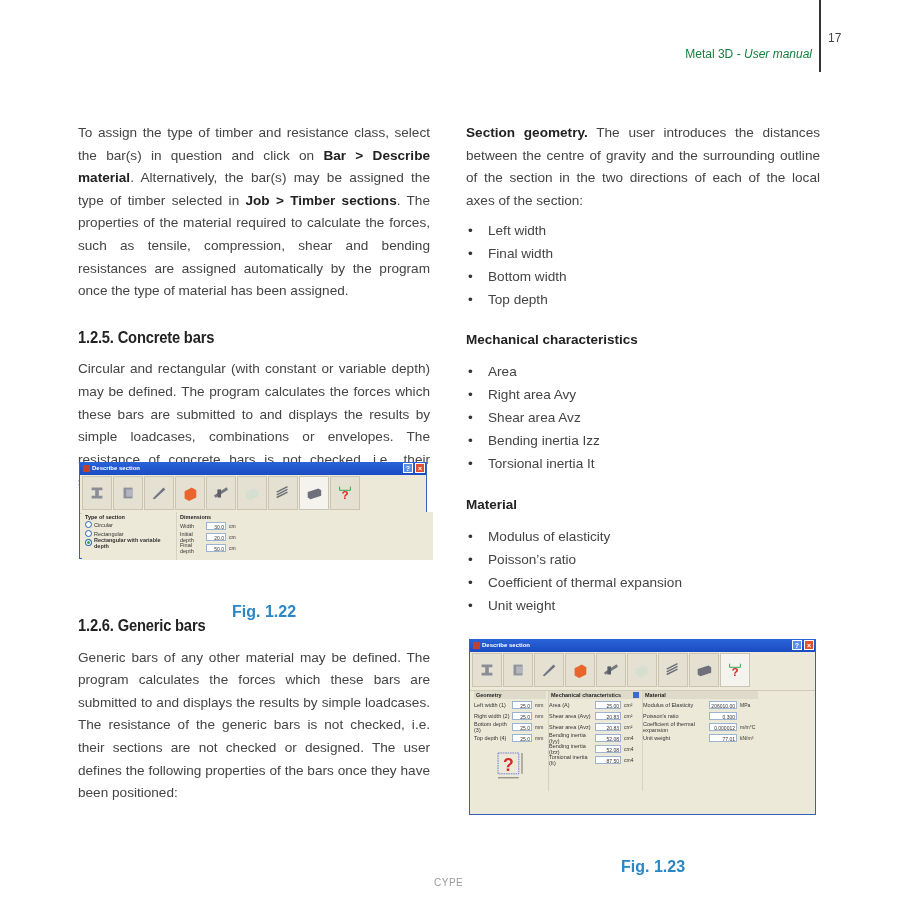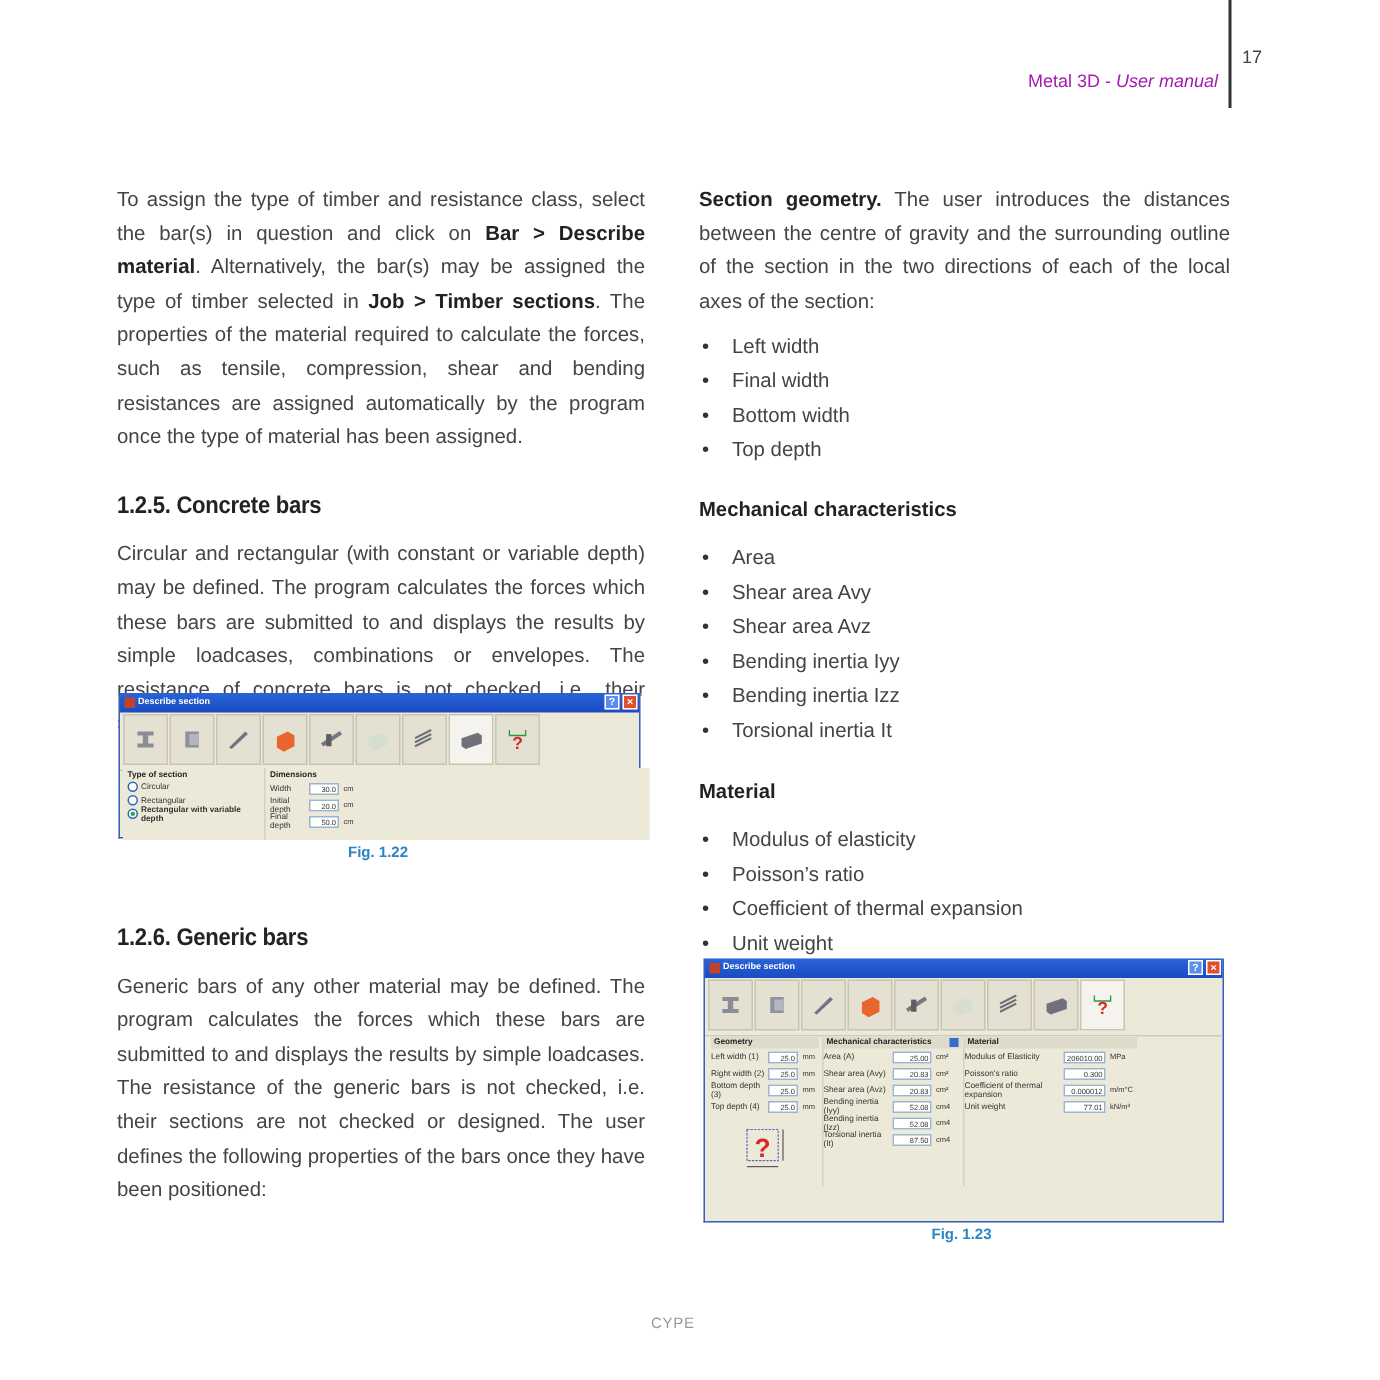--- a/index.html
+++ b/index.html
@@ -1,39 +1,39 @@
 <!DOCTYPE html>
 <html><head>
 <meta charset="utf-8">
 <style>
   html, body { margin:0; padding:0; background:#ffffff; }
   body { width:920px; height:920px; position:relative; overflow:hidden;
          font-family:"Liberation Sans", sans-serif; color:#3a3a3a; }
 
   
   .hdr-rule { position:absolute; left:819px; top:0; width:2px; height:72px; background:#333; }
-  .hdr-title { position:absolute; right:108px; top:47px; font-size:12px; color:#a21caf; white-space:nowrap; }
+  .hdr-title { position:absolute; right:108px; top:47px; font-size:12px; color:#15803d; white-space:nowrap; }
   .hdr-title i { font-style:italic; }
   .hdr-page { position:absolute; left:828px; top:31px; font-size:12px; color:#444; }
 
   .col { position:absolute; font-size:13.6px; line-height:22.6px; color:#444; }
   .col-left { left:78px; top:122px; width:352px; }
   .col-right { left:466px; top:122px; width:354px; }
   .col p { margin:0; text-align:justify; }
   .col b { color:#222; font-weight:bold; }
 
   h3.sec { font-family:"Liberation Sans", sans-serif; font-size:16px; font-weight:bold; color:#222;
            margin:0; letter-spacing:-0.2px; transform:scaleX(0.92); transform-origin:left; }
   h4.sub { font-size:13.5px; font-weight:bold; color:#222; margin:0; }
 
   ul.bl { list-style:none; margin:0; padding:0; }
   ul.bl li { position:relative; padding-left:22px; height:23px; }
   ul.bl li::before { content:"•"; position:absolute; left:2px; top:0; color:#333; }
 
-  .fig-cap { position:absolute; font-size:10px; font-weight:bold; color:#2a86c4; }
+  .fig-cap { position:absolute; font-size:16px; font-weight:bold; color:#2a86c4;margin-top:40px; }
 
   
   .dlg { position:absolute; background:#ece9d8; border:1px solid #3560c0; border-top:none; box-sizing:border-box; font-size:5.5px; color:#333; }
   .dlg-title { height:13px; background:linear-gradient(#2a63d8,#1a4bc2); color:#fff; font-weight:bold; font-size:6px; line-height:13px; padding-left:12px; position:relative; }
   .dlg-title .appicon { position:absolute; left:3px; top:3px; width:7px; height:7px; background:#c0422a; }
   .dlg-title .qbtn { position:absolute; right:13px; top:1px; width:10px; height:10px; background:#5a8ee8; border:1px solid #fff; box-sizing:border-box; color:#fff; font-size:7px; line-height:9px; text-align:center; }
   .dlg-title .xbtn { position:absolute; right:1px; top:1px; width:10px; height:10px; background:#e05030; border:1px solid #fff; box-sizing:border-box; color:#fff; font-size:7px; line-height:9px; text-align:center; }
   .tb { display:flex; gap:1px; padding:1px 2px; height:36px; border-bottom:1px solid #cfcbb8; }
   .tbtn { width:30px; height:34px; background:#e4e1d2; border:1px solid #c9c5b2; box-sizing:border-box; display:flex; align-items:center; justify-content:center; }
   .tbtn.sel { background:#f4f3ee; }
@@ -172,23 +172,22 @@
     <li>Left width</li>
     <li>Final width</li>
     <li>Bottom width</li>
     <li>Top depth</li>
   </ul>
   <div style="height:17px"></div>
   <h4 class="sub">Mechanical characteristics</h4>
   <div style="height:9px"></div>
   <ul class="bl">
     <li>Area</li>
-    <li>Shear area Avy</li>
+    <li>Right area Avy</li>
     <li>Shear area Avz</li>
-    <li>Bending inertia Iyy</li>
     <li>Bending inertia Izz</li>
     <li>Torsional inertia It</li>
   </ul>
   <div style="height:18px"></div>
   <h4 class="sub">Material</h4>
   <div style="height:9px"></div>
   <ul class="bl">
     <li>Modulus of elasticity</li>
     <li>Poisson’s ratio</li>
     <li>Coefficient of thermal expansion</li>

